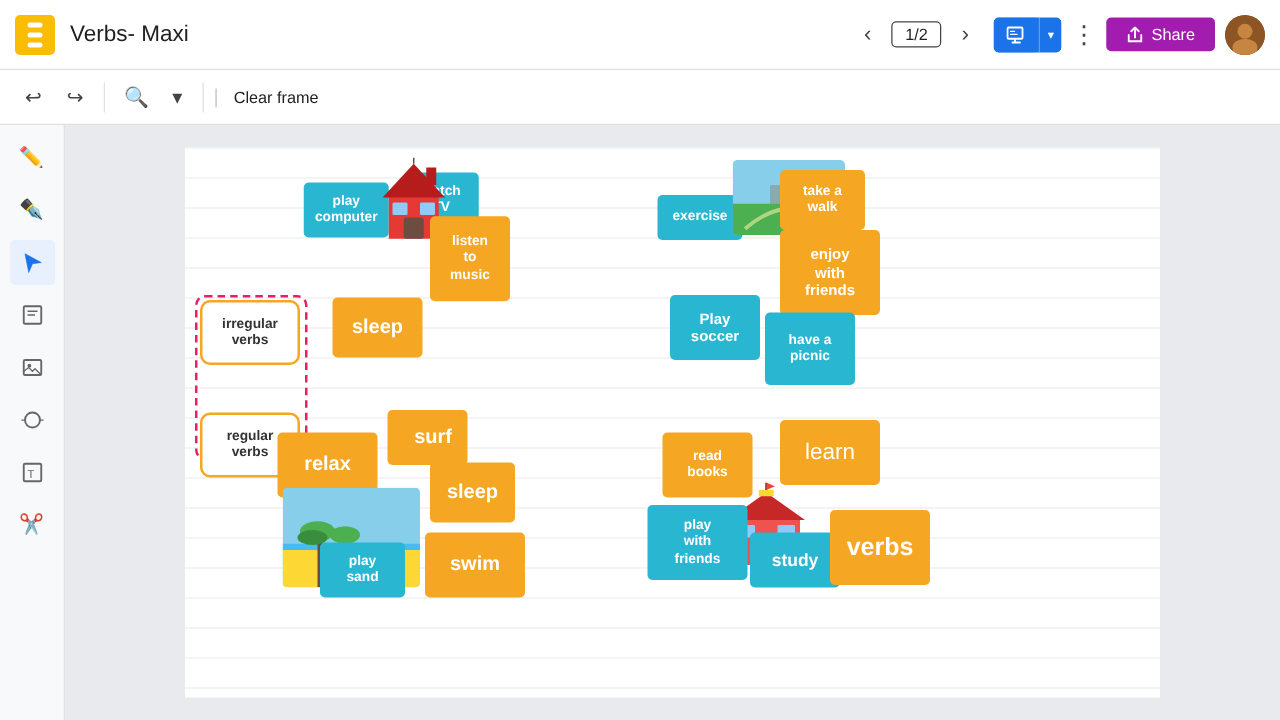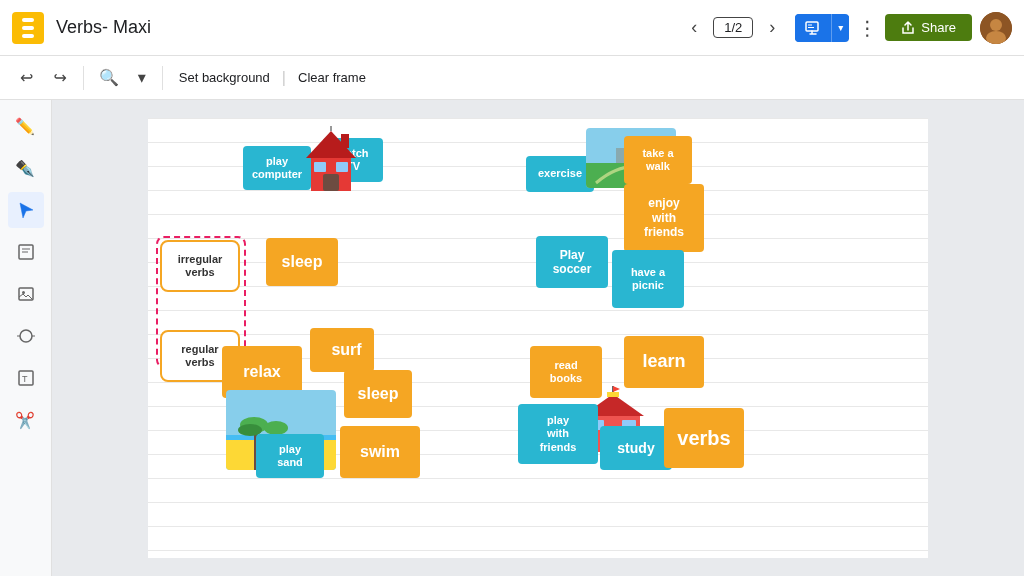--- a/index.html
+++ b/index.html
@@ -21,21 +21,21 @@
     }
     #topbar-right { display: flex; align-items: center; gap: 8px; margin-left: auto; }
     #present-btn {
       display: flex; align-items: center; gap: 4px;
       background: #1a73e8; color: #fff; border: none; border-radius: 4px;
       padding: 6px 12px; cursor: pointer; font-size: 13px;
     }
     #more-btn { background: none; border: none; cursor: pointer; font-size: 20px; color: #444; }
     #share-btn {
       display: flex; align-items: center; gap: 6px;
-      background: #4d7c0f; color: #fff; border: none; border-radius: 4px;
+      background: #a21caf; color: #fff; border: none; border-radius: 4px;
       padding: 6px 16px; cursor: pointer; font-size: 13px; font-weight: 500;
     }
     #avatar { width: 32px; height: 32px; border-radius: 50%; background: #8d5524; overflow: hidden; display: flex; align-items: center; justify-content: center; }
 
     
     #toolbar {
       display: flex; align-items: center; height: 44px;
       background: #fff; border-bottom: 1px solid #e0e0e0;
       padding: 0 12px; gap: 4px;
     }
@@ -163,21 +163,20 @@
 
 <div id="toolbar">
   <button class="toolbar-btn">↩</button>
   <button class="toolbar-btn">↪</button>
   <div class="toolbar-divider"></div>
   <div id="zoom-btn">
     <button class="toolbar-btn">🔍</button>
     <button class="toolbar-btn">▾</button>
   </div>
   <div class="toolbar-divider"></div>
-  <button id="set-bg-btn">Set background</button>
   <span style="color:#ccc;">|</span>
   <button id="clear-frame-btn">Clear frame</button>
 </div>
 
 <div id="main">
 
   <div id="sidebar">
     <button class="side-btn">✏️</button>
     <button class="side-btn">✒️</button>
     <button class="side-btn active">
@@ -241,20 +240,21 @@
 
           <rect x="18" y="36" width="12" height="10" rx="1" fill="#90caf9"></rect>
           <rect x="40" y="36" width="12" height="10" rx="1" fill="#90caf9"></rect>
 
           <rect x="45" y="8" width="8" height="14" fill="#b71c1c"></rect>
 
           <line x1="35" y1="5" x2="35" y2="0" stroke="#333" stroke-width="1"></line>
         </svg>
       </div>
 
+      <div class="card card-orange" style="left:196px; top:55px; width:64px; height:68px; font-size:11px;">listen<br>to<br>music</div>
 
       <div class="card card-orange" style="left:118px; top:120px; width:72px; height:48px; font-size:16px; font-weight:bold;">sleep</div>
 
       <div class="card card-blue" style="left:378px; top:38px; width:68px; height:36px; font-size:11px;">exercise</div>
 
       <div style="position:absolute; left:438px; top:10px; width:90px; height:60px; border-radius:4px; overflow:hidden;">
         <svg viewBox="0 0 90 60" width="90" height="60">
           <rect width="90" height="60" fill="#87ceeb"></rect>
           <rect y="35" width="90" height="25" fill="#4caf50"></rect>
           <path d="M60 35 L70 15 L80 35Z" fill="#388e3c"></path>
@@ -284,21 +284,21 @@
           <ellipse cx="24" cy="40" rx="12" ry="6" fill="#388e3c"></ellipse>
           <line x1="55" y1="80" x2="52" y2="38" stroke="#6d4c41" stroke-width="3"></line>
           <ellipse cx="50" cy="38" rx="12" ry="7" fill="#4caf50"></ellipse>
         </svg>
       </div>
 
       <div class="card card-blue" style="left:108px; top:316px; width:68px; height:44px; font-size:11px;">play<br>sand</div>
       <div class="card card-orange" style="left:192px; top:308px; width:80px; height:52px; font-size:16px; font-weight:bold;">swim</div>
 
       <div class="card card-orange" style="left:382px; top:228px; width:72px; height:52px; font-size:11px;">read<br>books</div>
-      <div class="card card-orange" style="left:476px; top:218px; width:80px; height:52px; font-size:18px; font-weight:bold;">learn</div>
+      <div class="card card-orange" style="left:476px; top:218px; width:80px; height:52px; font-size:18px; font-weight:normal;">learn</div>
 
       <div style="position:absolute; left:430px; top:268px; width:70px; height:70px;">
         <svg viewBox="0 0 70 70" width="70" height="70">
           <rect x="8" y="28" width="54" height="38" fill="#ef5350"></rect>
           <polygon points="4,30 35,8 66,30" fill="#c62828"></polygon>
           <rect x="24" y="44" width="16" height="22" rx="1" fill="#6d4c41"></rect>
           <rect x="12" y="34" width="14" height="10" rx="1" fill="#90caf9"></rect>
           <rect x="44" y="34" width="14" height="10" rx="1" fill="#90caf9"></rect>
           <rect x="32" y="10" width="5" height="10" fill="#c62828"></rect>
           <rect x="29" y="6" width="12" height="5" fill="#fdd835"></rect>

